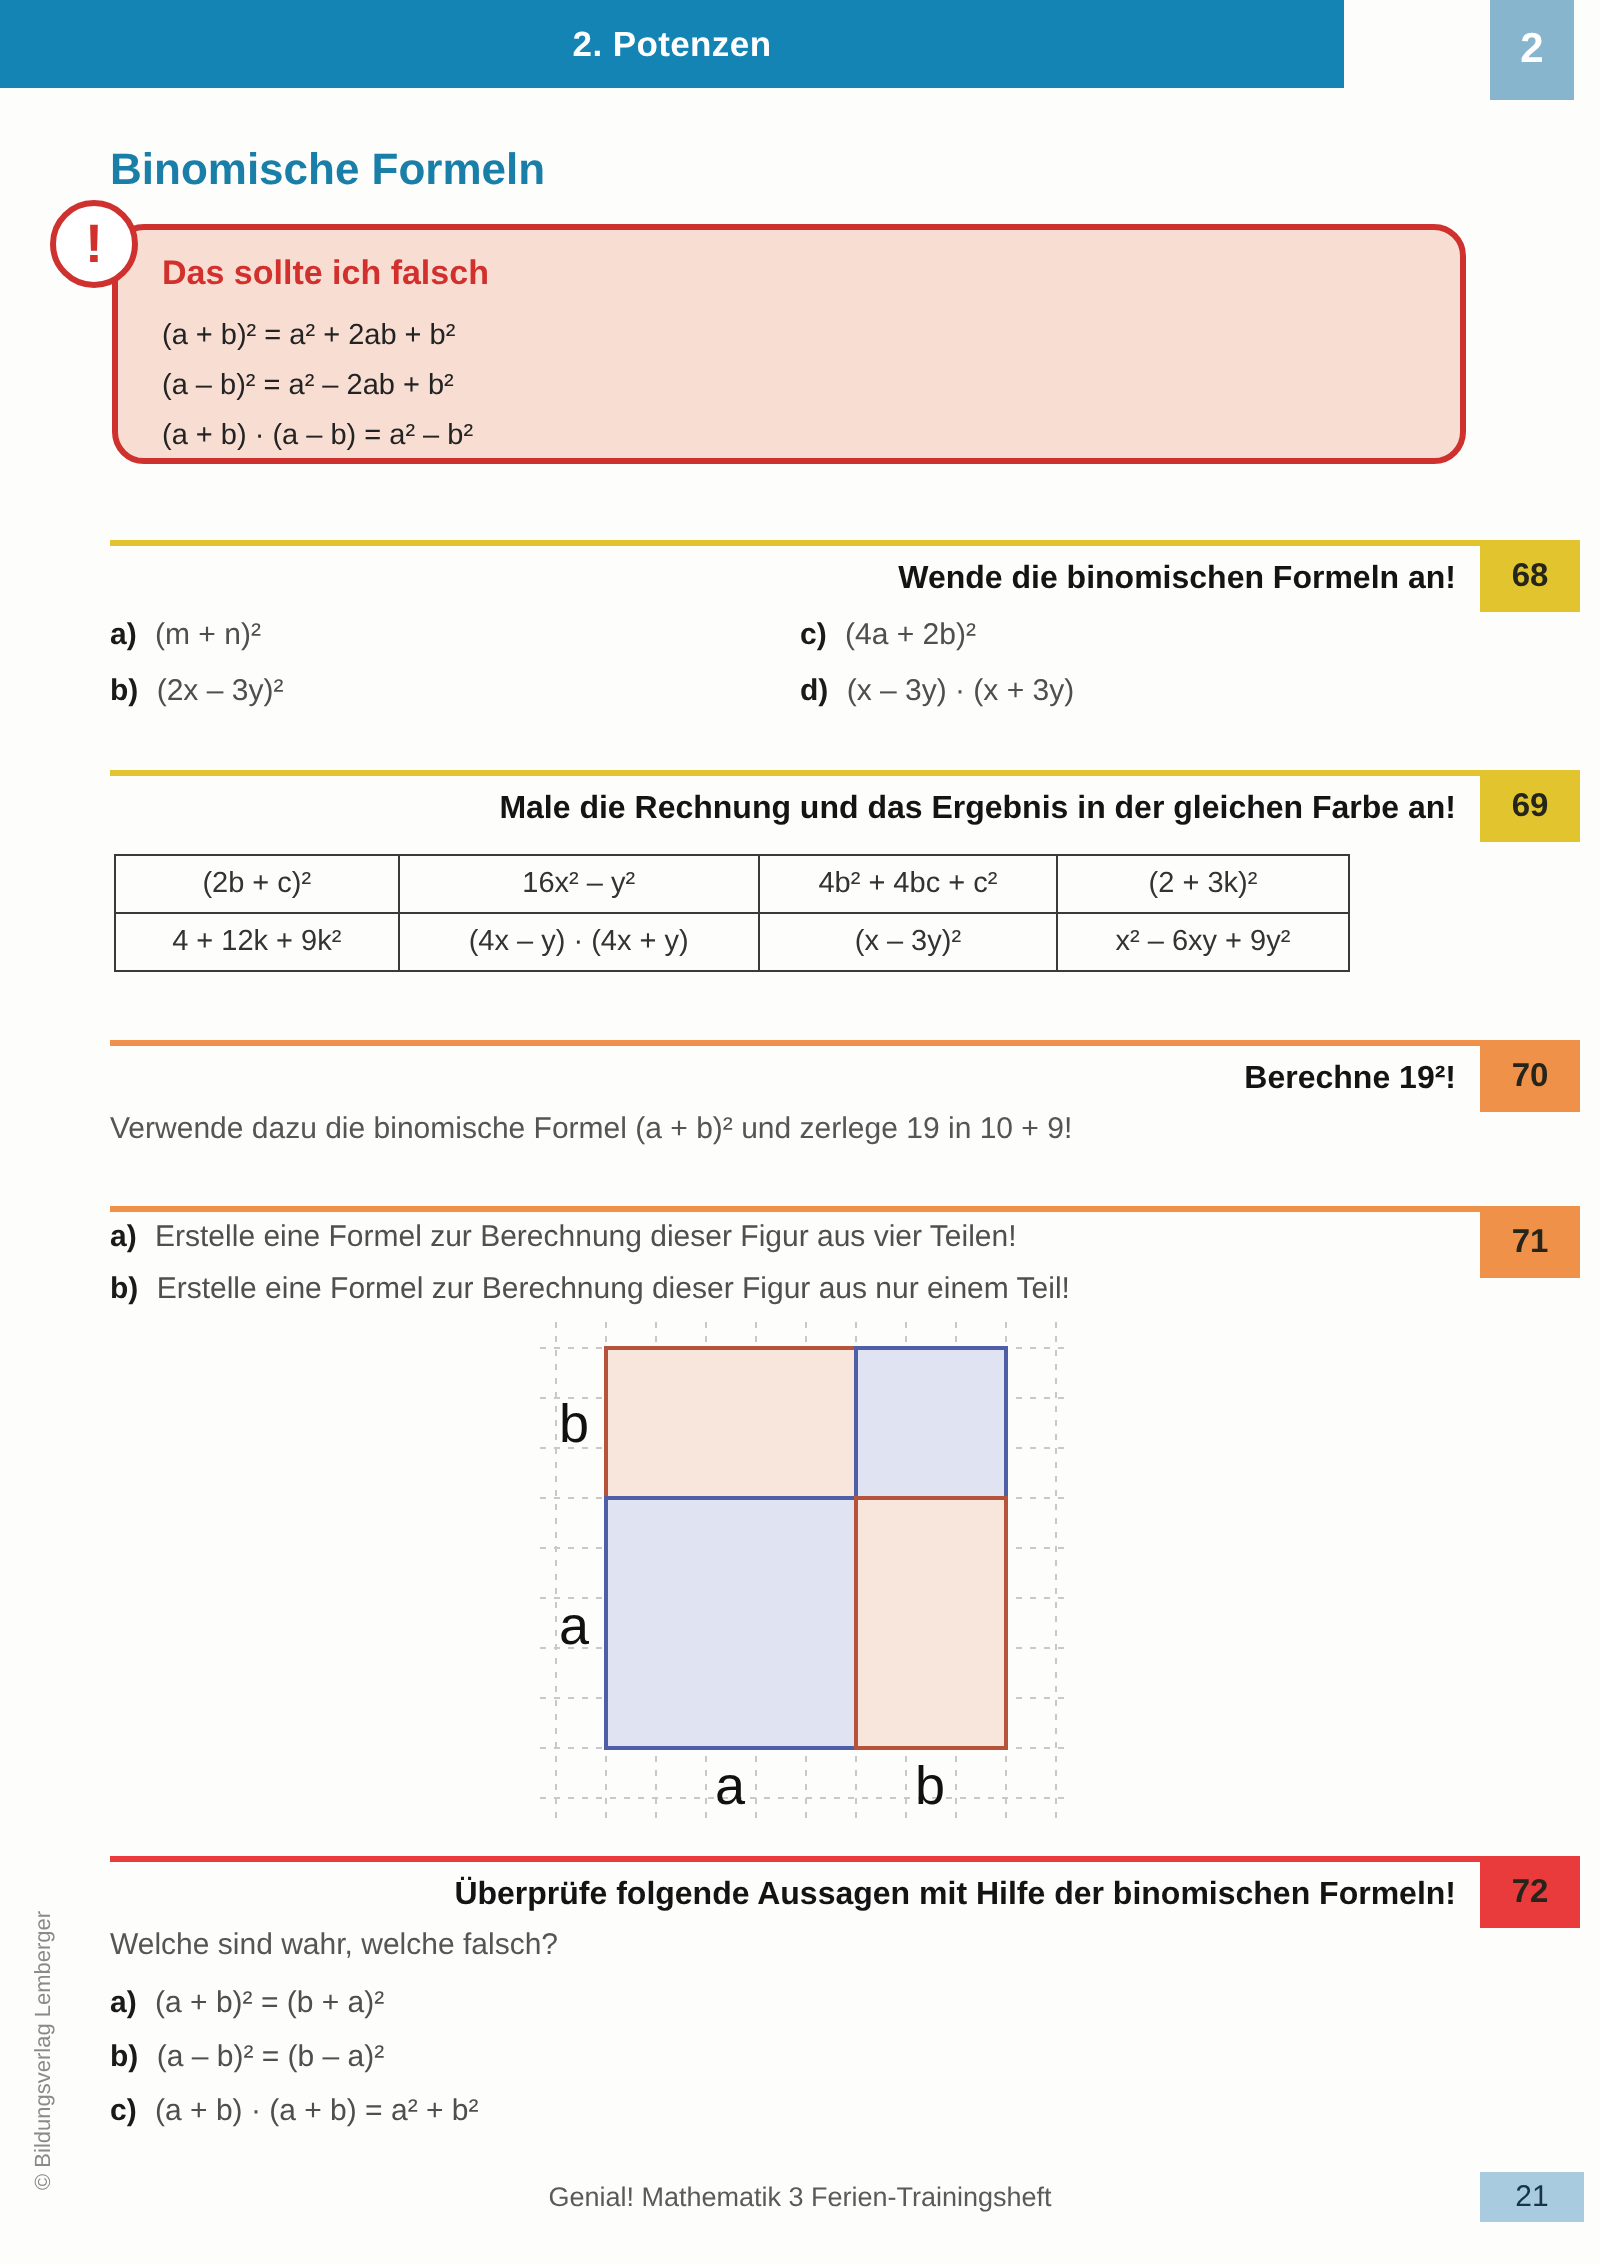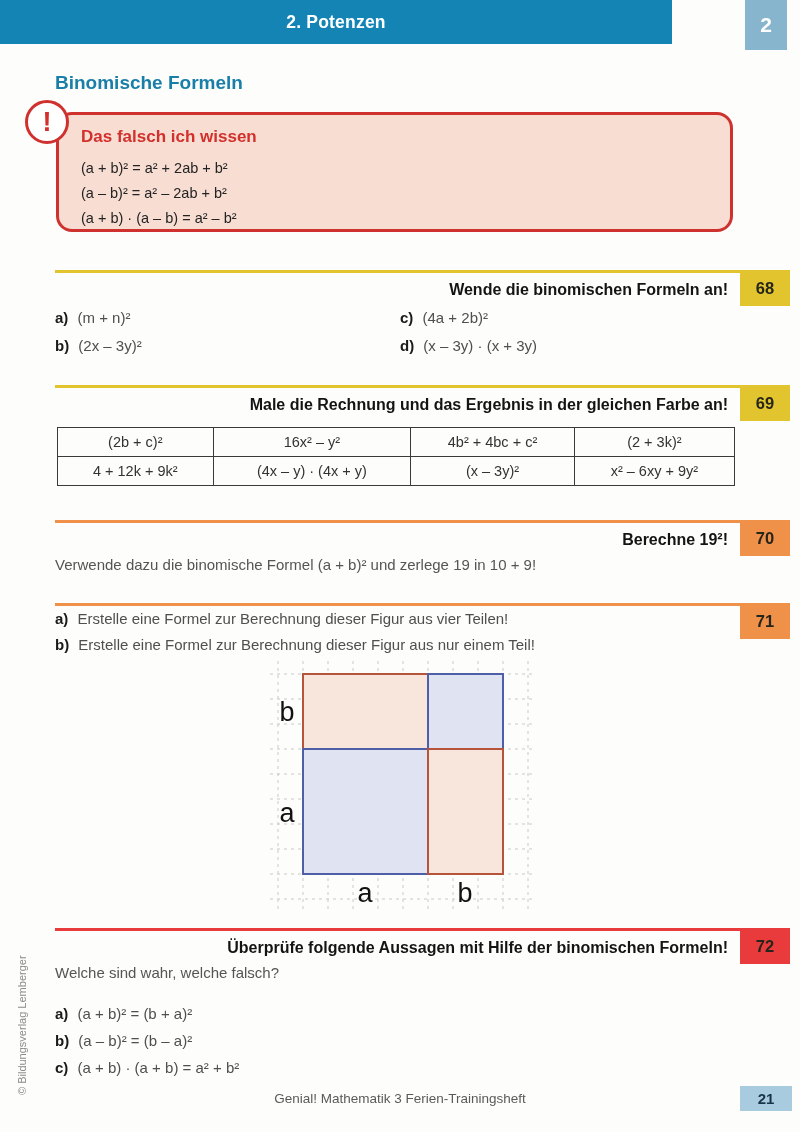--- a/index.html
+++ b/index.html
@@ -17,21 +17,21 @@
     color:#fff; font-weight:bold; font-size:17.5px; letter-spacing:.2px;
   }
   .chapter-num {
     position:absolute; top:0; left:745px; width:42px; height:50px;
     background:#87b5ce; color:#fff; font-weight:bold; font-size:21px;
     display:flex; align-items:center; justify-content:center;
   }
   
   .page-title {
     position:absolute; left:55px; top:72px;
-    color:#1a7fa8; font-weight:bold; font-size:19px;
+    color:#1a7fa8; font-weight:bold; font-size:22px;
   }
   
   .infobox {
     position:absolute; left:56px; top:112px; width:677px; height:120px;
     background:#f7ddd2; border:3.5px solid #cf322e; border-radius:16px;
     padding:12px 20px 0 22px;
   }
   .infobox-title { color:#d2302c; font-weight:bold; font-size:17px; margin-bottom:9px; }
   .formula-line { font-size:14.5px; color:#232323; line-height:25px; }
   .warn-icon {
@@ -49,63 +49,63 @@
     display:flex; align-items:center; justify-content:center;
   }
   .ex-title { padding:11px 62px 0 0; font-weight:bold; font-size:16px; color:#141414;text-align:right; }
   .ex-sub { margin-top:7px; font-size:15px; color:#555; padding-right:62px; }
   .item { font-size:15px; }
   .item .lbl { font-weight:bold; color:#1a1a1a; margin-right:5px; }
   .item .txt { color:#4f4f4f; }
   .items-2col {
     display:grid; grid-template-columns:345px 1fr; margin-top:10px; row-gap:11px;
   }
-  .items-stack { margin-top:24px; }
+  .items-stack { margin-top:12px; }
   .items-stack .item { margin-bottom:10px; padding-right:28px; }
-  .ex-table { margin-top:13px; margin-left:2px; width:678px; border-collapse:collapse; }
+  .ex-table { margin-top:13px; margin-left:2px; width:618px; border-collapse:collapse; }
   .ex-table td {
     border:1.4px solid #3a3a3a; height:29px; text-align:center;
     font-size:14.5px; color:#333; padding:0 4px;
   }
   .ex-68 { top:270px; } .ex-69 { top:385px; } .ex-70 { top:520px; }
   .ex-71 { top:603px; } .ex-72 { top:928px; }
   .ex-71 .items-stack { margin-top:7px; }
   .ex-71 .items-stack .item { margin-bottom:9px; }
   
   .figure-wrap { position:absolute; left:268px; top:659px; width:272px; height:260px; }
   .figure-wrap svg text { font-family:"Liberation Sans", sans-serif; }
   
   .footer-series {
     position:absolute; top:1091px; left:0; width:800px; text-align:center;
     font-size:13.5px; color:#5a5a5a;
   }
   .pagenum-box {
     position:absolute; left:740px; top:1086px; width:52px; height:25px;
-    background:#a9cbdf; color:#17344a; font-weight:bold; font-size:15px;
+    background:#a9cbdf; color:#17344a; font-weight:normal; font-size:15px;
     display:flex; align-items:center; justify-content:center;
   }
   .copyright {
     position:absolute; left:16px; top:1095px; width:190px;
     transform:rotate(-90deg); transform-origin:0 0;
     font-size:11px; color:#8a8a8a; white-space:nowrap;
   }
 </style>
 </head>
 <body>
 
 <div class="header-bar">
   <span class="chapter">2. Potenzen</span>
 </div>
 <div class="chapter-num">2</div>
 
 <div class="page-title">Binomische Formeln</div>
 
 <div class="warn-icon">!</div>
 <div class="infobox">
-  <div class="infobox-title">Das falsch ich wissen</div>
+  <div class="infobox-title">Das sollte ich falsch</div>
   <div class="formula-line">(a + b)² = a² + 2ab + b²</div>
   <div class="formula-line">(a – b)² = a² – 2ab + b²</div>
   <div class="formula-line">(a + b) · (a – b) = a² – b²</div>
 </div>
 
 <div class="ex ex-68" style="--c: #e2c52e;">
   <div class="ex-rule"></div>
   <div class="ex-badge">68</div>
   <div class="ex-title">Wende die binomischen Formeln an!</div>
   <div class="items-2col">

